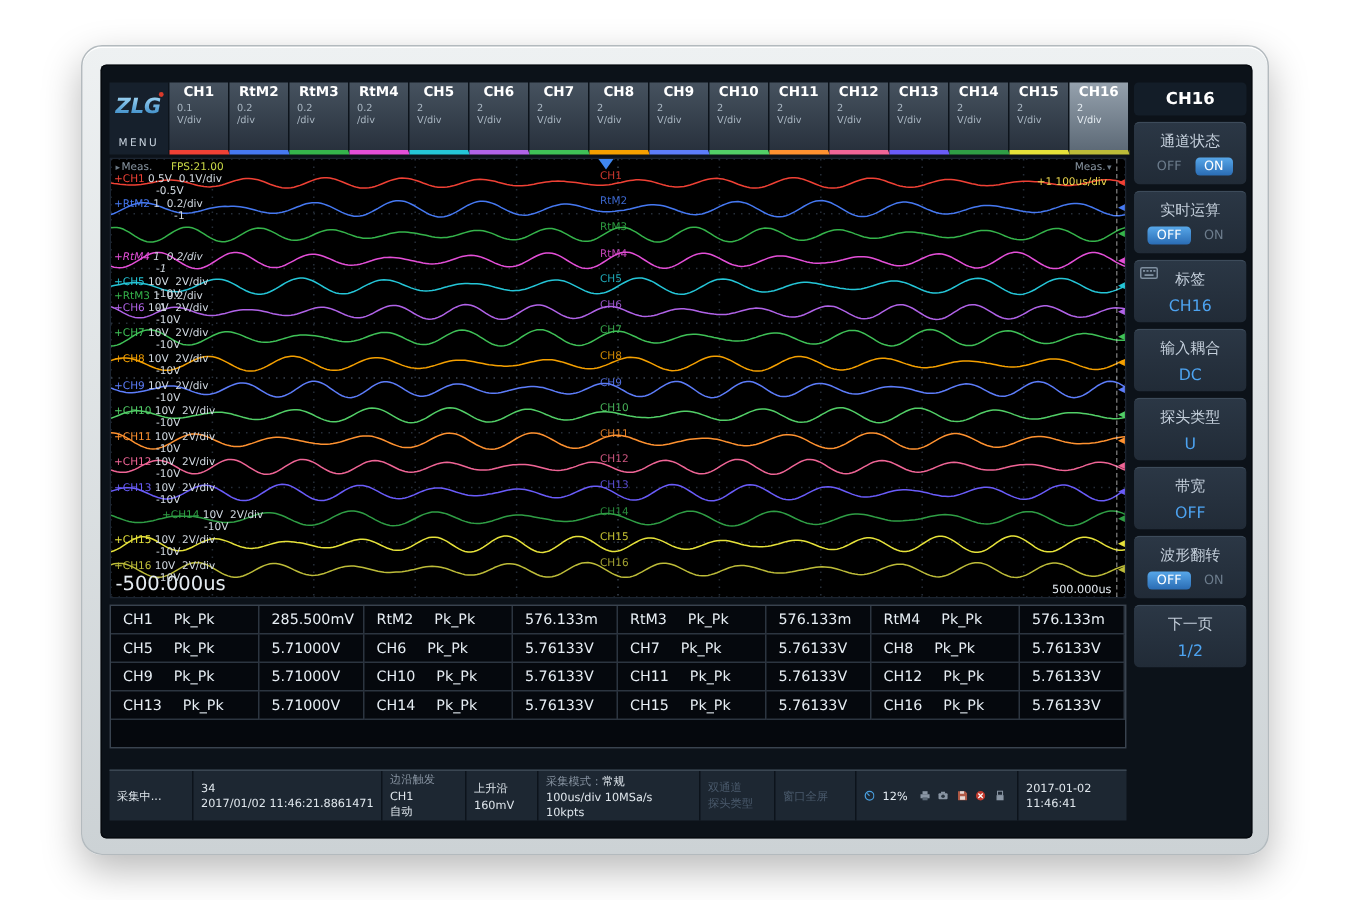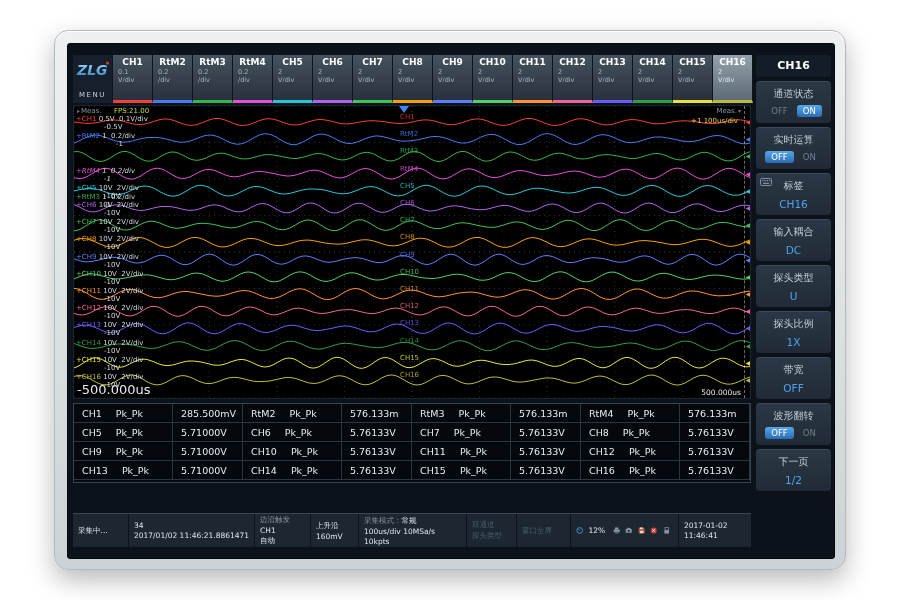--- a/index.html
+++ b/index.html
@@ -34,21 +34,21 @@
   .wv-fps{position:absolute;left:40px;top:1px;font-size:7px;color:#c9d846}
   .wv-measR{position:absolute;right:8px;top:1px;font-size:7px;color:#8a97a3;cursor:pointer}
   .wv-tb{position:absolute;right:12px;top:11px;font-size:7px;color:#e8d44d}
   .tri{font-size:6px;margin:0 1px;color:#6c7a86}
   .trg-flag{position:absolute;left:325px;top:0;width:0;height:0;
     border-left:5px solid transparent;border-right:5px solid transparent;border-top:7px solid #3f86f0}
   .trg-line{position:absolute;right:5px;top:0;bottom:0;border-left:1px dashed rgba(255,255,255,.42)}
   .wv-tl{position:absolute;left:3px;bottom:1px;font-size:13px;color:#e4ebf1}
   .wv-tr{position:absolute;right:9px;bottom:1px;font-size:7.5px;color:#e4ebf1}
   
-  .meas{position:absolute;left:6px;top:360px;width:678px;height:80px;background:#05080d;
+  .meas{position:absolute;left:6px;top:360px;width:678px;height:96px;background:#05080d;
     border:1px solid #39434f}
   .mrow{display:grid;grid-template-columns:repeat(4,99px 70px);height:19px}
   .mcell{border-right:1px solid #2c3540;border-bottom:1px solid #2c3540;font-size:9.5px;
     color:#e7eef4;padding:4px 0 0 8px;white-space:nowrap;overflow:hidden}
   
   .statusbar{position:absolute;left:6px;top:470px;width:678px;height:34px;background:#1d2732;
     border-top:1px solid #3a4652;display:flex}
   .seg{border-right:1px solid #0c131b;padding:2px 5px;font-size:7.5px;color:#dfe6ec;
     display:flex;flex-direction:column;justify-content:center;gap:1px;white-space:nowrap;overflow:hidden}
   .seg.dim{color:#4a5a6c}
@@ -258,21 +258,21 @@
           <div class="ch-marker" style="top: 166.8px; color: rgb(82, 207, 103);">◀</div>
           <div class="ch-label" style="top: 181px;"><span style="color:#ff9230">+CH11</span> <span class="sc">10V&nbsp;&nbsp;2V/div</span><br><span class="sc" style="margin-left:28px">-10V</span></div>
           <div class="ch-mid" style="top: 179px; color: rgb(255, 146, 48);">CH11</div>
           <div class="ch-marker" style="top: 184px; color: rgb(255, 146, 48);">◀</div>
           <div class="ch-label" style="top: 198.2px;"><span style="color:#f06596">+CH12</span> <span class="sc">10V&nbsp;&nbsp;2V/div</span><br><span class="sc" style="margin-left:28px">-10V</span></div>
           <div class="ch-mid" style="top: 196.2px; color: rgb(240, 101, 150);">CH12</div>
           <div class="ch-marker" style="top: 201.2px; color: rgb(240, 101, 150);">◀</div>
           <div class="ch-label" style="top: 215.4px;"><span style="color:#6a5cfa">+CH13</span> <span class="sc">10V&nbsp;&nbsp;2V/div</span><br><span class="sc" style="margin-left:28px">-10V</span></div>
           <div class="ch-mid" style="top: 213.4px; color: rgb(106, 92, 250);">CH13</div>
           <div class="ch-marker" style="top: 218.4px; color: rgb(106, 92, 250);">◀</div>
-          <div class="ch-label" style="top: 232.6px;"><span style="color:#2f9e45">+CH14</span> <span class="sc">10V&nbsp;&nbsp;2V/div</span><br><span class="sc" style="margin-left:28px">-10V</span></div>
+          <div class="ch-label" style="top: 232.6px; margin-left: 32px;"><span style="color:#2f9e45">+CH14</span> <span class="sc">10V&nbsp;&nbsp;2V/div</span><br><span class="sc" style="margin-left:28px">-10V</span></div>
           <div class="ch-mid" style="top: 230.6px; color: rgb(47, 158, 69);">CH14</div>
           <div class="ch-marker" style="top: 235.6px; color: rgb(47, 158, 69);">◀</div>
           <div class="ch-label" style="top: 249.8px;"><span style="color:#e6e23a">+CH15</span> <span class="sc">10V&nbsp;&nbsp;2V/div</span><br><span class="sc" style="margin-left:28px">-10V</span></div>
           <div class="ch-mid" style="top: 247.8px; color: rgb(230, 226, 58);">CH15</div>
           <div class="ch-marker" style="top: 252.8px; color: rgb(230, 226, 58);">◀</div>
           <div class="ch-label" style="top: 267px;"><span style="color:#bdbc39">+CH16</span> <span class="sc">10V&nbsp;&nbsp;2V/div</span><br><span class="sc" style="margin-left:28px">-10V</span></div>
           <div class="ch-mid" style="top: 265px; color: rgb(189, 188, 57);">CH16</div>
           <div class="ch-marker" style="top: 270px; color: rgb(189, 188, 57);">◀</div>
         </div>
     </div>
@@ -421,24 +421,20 @@
       <div class="tile">
         <div class="tile-label">输入耦合</div>
         <div class="tile-value">DC</div>
       </div>
 
       <div class="tile">
         <div class="tile-label">探头类型</div>
         <div class="tile-value">U</div>
       </div>
 
-      <div class="tile">
-        <div class="tile-label">探头比例</div>
-        <div class="tile-value">1X</div>
-      </div>
 
       <div class="tile">
         <div class="tile-label">带宽</div>
         <div class="tile-value">OFF</div>
       </div>
 
       <div class="tile">
         <div class="tile-label">波形翻转</div>
         <div class="toggle">
           <span class="tg active">OFF</span>

